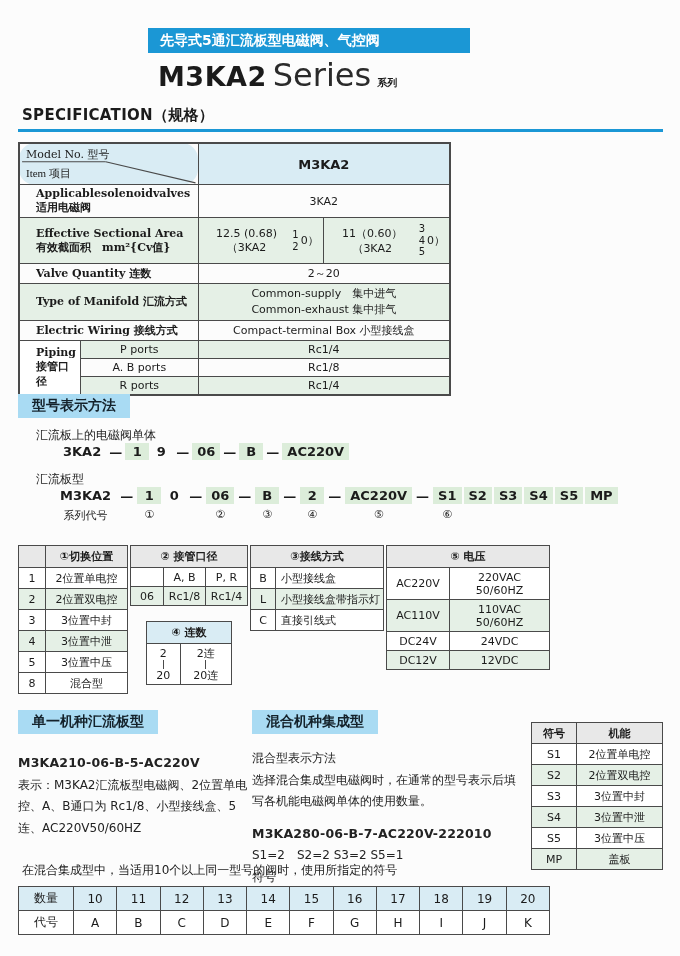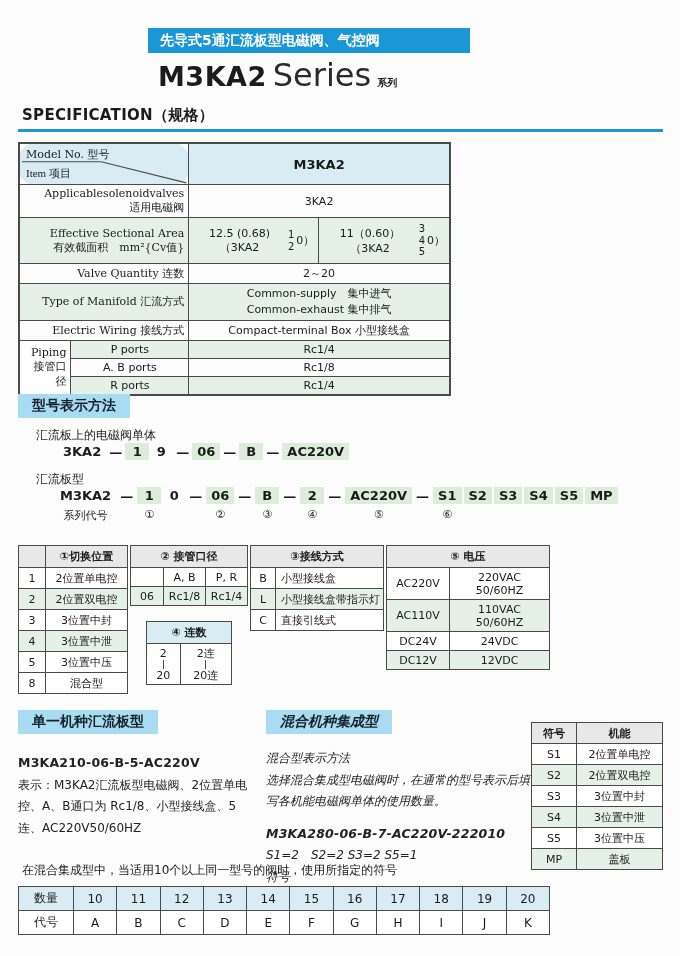--- a/index.html
+++ b/index.html
@@ -15,21 +15,21 @@
   .t-suffix{font-size:10px;font-weight:bold;margin-left:6px;}
 
   
   .spec-head{left:22px;top:106px;font-size:15px;font-weight:bold;letter-spacing:.3px;}
   .blue-rule{left:18px;top:129px;width:645px;height:3px;background:#1b97d5;}
 
   
   table{border-collapse:collapse;}
   .spec{left:18px;top:142px;width:433px;border:2px solid #4a4a4a;font-size:11px;}
   .spec td{border:1px solid #4a4a4a;padding:2px 4px;vertical-align:middle;}
-  .spec .lbl{font-family:"DejaVu Serif",serif;text-align:right;padding-left:10px;}
+  .spec .lbl{font-family:"DejaVu Serif",serif;text-align:left;padding-left:16px;font-weight:bold;}
   .spec .val{text-align:center;}
   .r-blue td{background:#d9ecf4;}
   .r-green td{background:#e5f0e6;}
   .diag-cell{position:relative;height:36px;border-radius:16px;}
   .diag-top{position:absolute;top:3px;left:6px;font-family:"DejaVu Serif",serif;}
   .diag-bottom{position:absolute;bottom:3px;left:6px;font-family:Liberation Serif, serif;}
   .diag-svg{position:absolute;left:0;top:0;width:100%;height:100%;}
   .diag-svg line{stroke:#4a4a4a;stroke-width:1;}
   .model-h{text-align:center;font-weight:bold;font-size:13px;}
   .flexline{display:flex;align-items:center;justify-content:center;gap:2px;}
@@ -52,21 +52,21 @@
   .mt td{border:1px solid #4a4a4a;padding:2.5px 3px;text-align:center;background:#fff;}
   .mt .hdr td{background:#e8e8e8;font-weight:bold;height:16px;}
   .mt .hdr-blue td{background:#d9ecf4;font-weight:bold;height:16px;}
   .mt tr.g td{background:#e5f0e6;}
   .mt td.lft{text-align:left;padding-left:5px;}
   .stk{display:flex;flex-direction:column;align-items:center;line-height:1.2;}
   .vl{width:1px;height:9px;background:#4a4a4a;display:block;}
 
   
   .sec-left{left:18px;top:710px;width:232px;}
-  .sec-mid{left:266px;top:710px;width:266px;font-style:italic;}
+  .sec-mid{left:252px;top:710px;width:266px;}
   .sec-body{font-size:12px;line-height:1.8;color:#222;}
   .model-code{font-size:12.5px;font-weight:bold;letter-spacing:.2px;}
   .symbol-table{left:531px;top:722px;width:132px;border:1px solid #4a4a4a;font-size:11px;}
   .symbol-table td{border:1px solid #4a4a4a;padding:2.5px 3px;text-align:center;background:#fff;}
   .symbol-table .hdr td{background:#e8e8e8;font-weight:bold;}
   .symbol-table tr.g td{background:#e5f0e6;}
 
   .note{left:22px;top:862px;font-size:12px;color:#1b1b1b;}
 
   .qty-table{left:18px;top:886px;width:532px;border:1px solid #4a4a4a;font-size:12px;}

